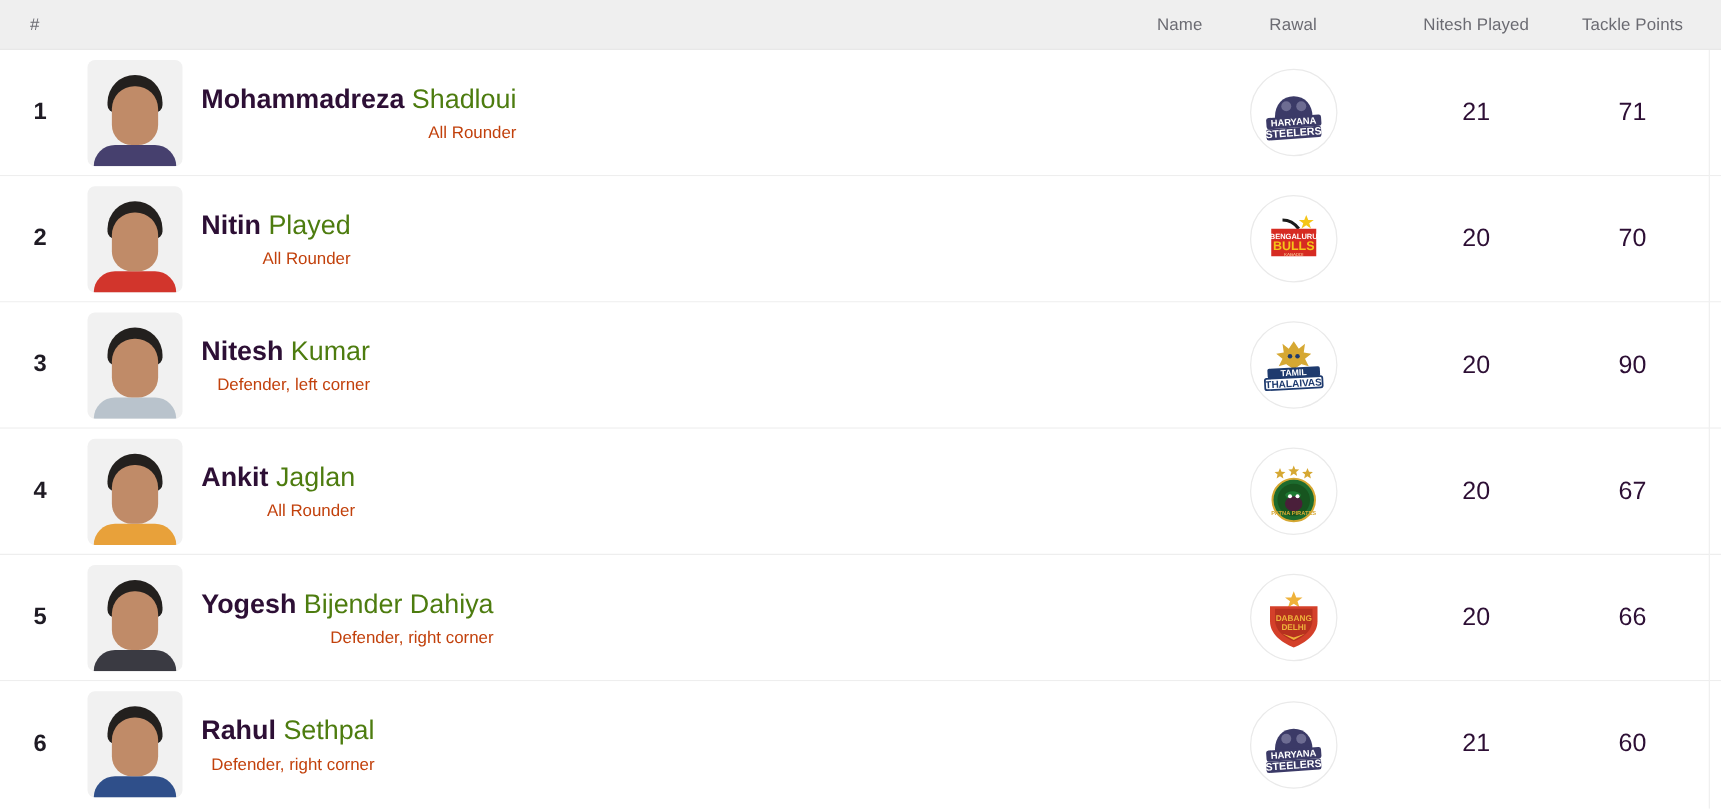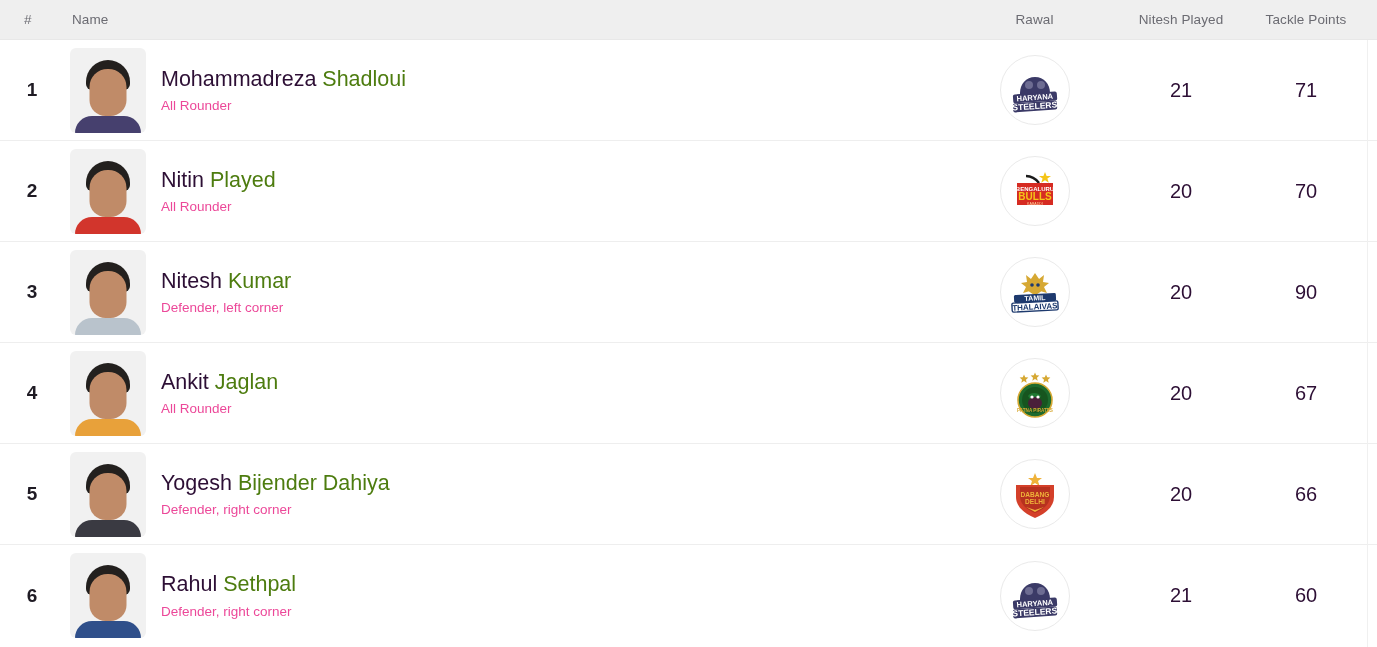--- a/index.html
+++ b/index.html
@@ -39,20 +39,21 @@
   .col-rank {
     width: 62px;
     flex: 0 0 62px;
     text-align: center;
     padding-left: 2px;
   }
   .col-name {
     flex: 1 1 auto;
     min-width: 0;
     padding-left: 8px;
+    text-align: right;
   }
   .col-team {
     width: 145px;
     flex: 0 0 145px;
     display: flex;
     justify-content: center;
     align-items: center;
   }
   .col-matches {
     width: 148px;
@@ -135,31 +136,31 @@
   }
 
   .name-text { min-width: 0; }
   .player-name {
     font-size: 21.5px;
     line-height: 1.2;
     color: #3b2a3f;
     white-space: nowrap;
   }
   .player-name .first {
-    font-weight: 400;
+    font-weight: 700;
     color: #2d0f35;
   }
   .player-name .last {
     font-weight: 400;
     color: #4d7c0f;
   }
   .player-role {
     margin-top: 6px;
     font-size: 13.5px;
-    color: #ec4899;
+    color: #c2410c;
     font-weight: 400;
     white-space: nowrap;
   }
 
   
   .team-logo {
     width: 70px;
     height: 70px;
     border-radius: 50%;
     background: #ffffff;

